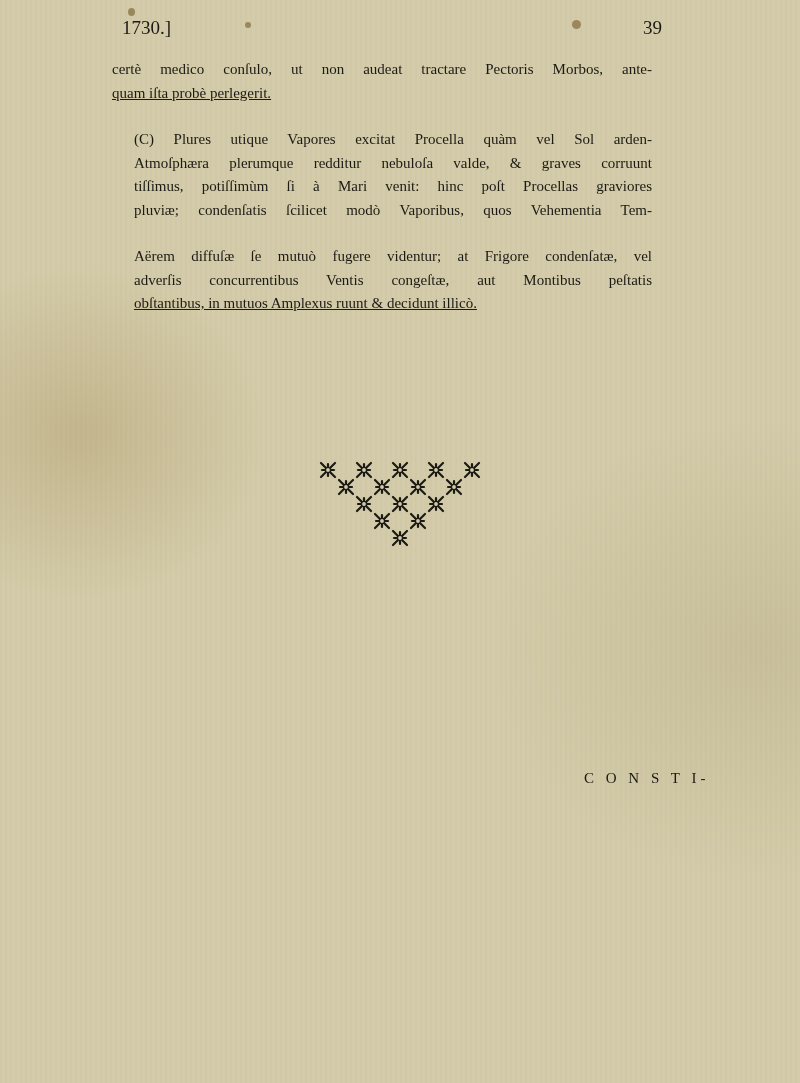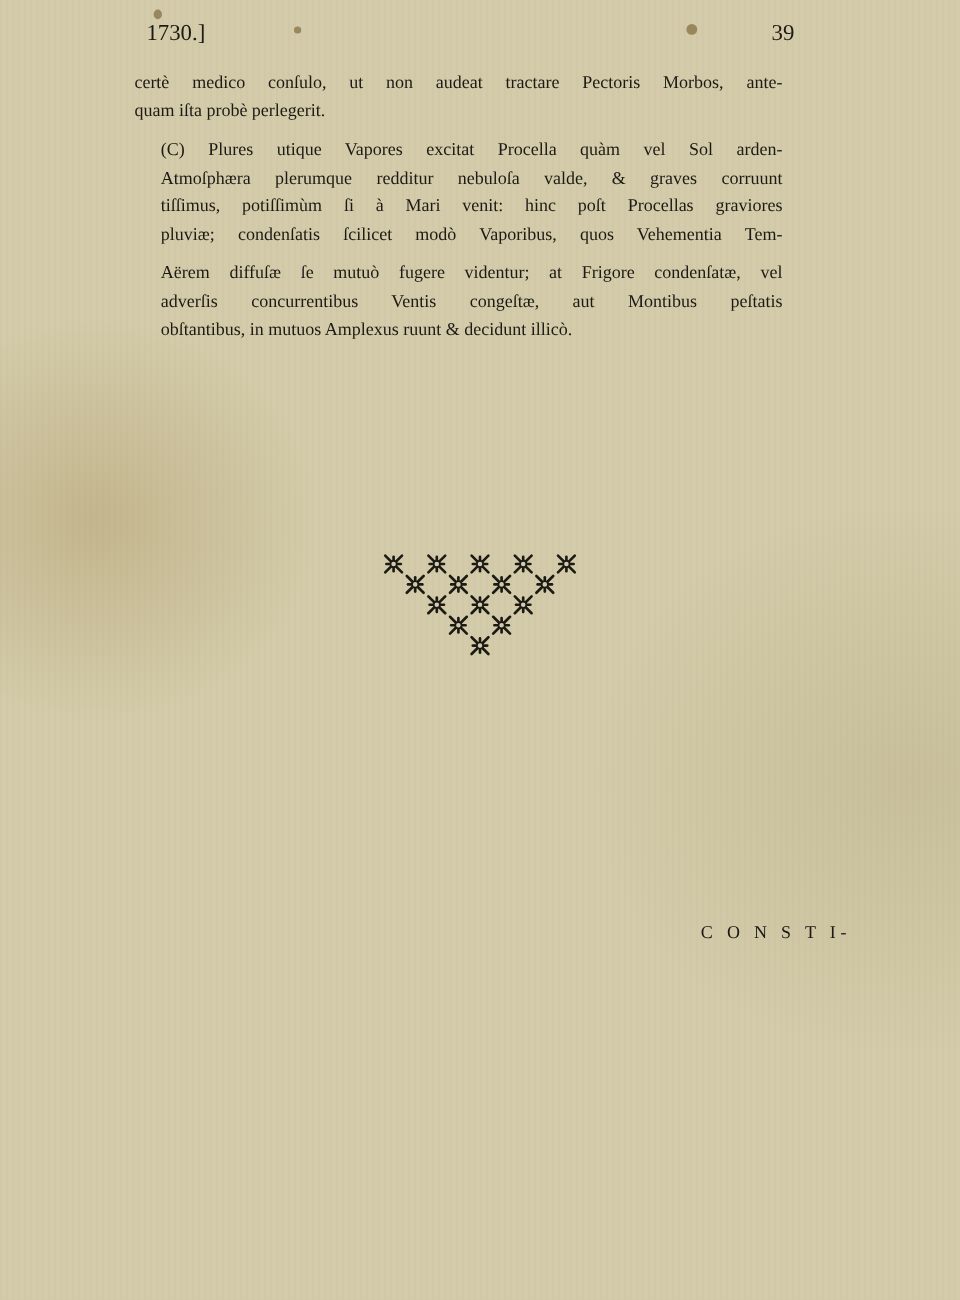--- a/index.html
+++ b/index.html
@@ -20,23 +20,23 @@
     font-size:19px;
   }
   .rh-year { position:absolute; left:0; top:0; }
   .rh-title { position:absolute; left:160px; top:0; font-style:italic; }
   .rh-page { position:absolute; right:0; top:0; }
   .body-text {
     position:absolute; top:58px; left:112px; width:540px;
     font-size:15px; line-height:23.5px; text-align:justify;
   }
   .para { margin:0; }
-  .para.indent { text-indent:22px; margin-top:9px; }
+  .para.indent { text-indent:22px; margin-top:23px; }
   .line { display:block; text-align:justify; text-align-last:justify; white-space:nowrap; }
-  .line.last { text-align-last:left; }
+  .line.last { text-align-last:left;text-decoration:underline; }
   .ornament {
     position:absolute; top:460px; left:310px; width:180px; height:90px;
   }
   .ornament svg { display:block; }
   .catchword {
     position:absolute; top:770px; left:584px; font-size:15px; letter-spacing:4px;
   }
   .spot { position:absolute; border-radius:50%; background:rgba(110,80,30,0.55); }
 </style>
 </head>

